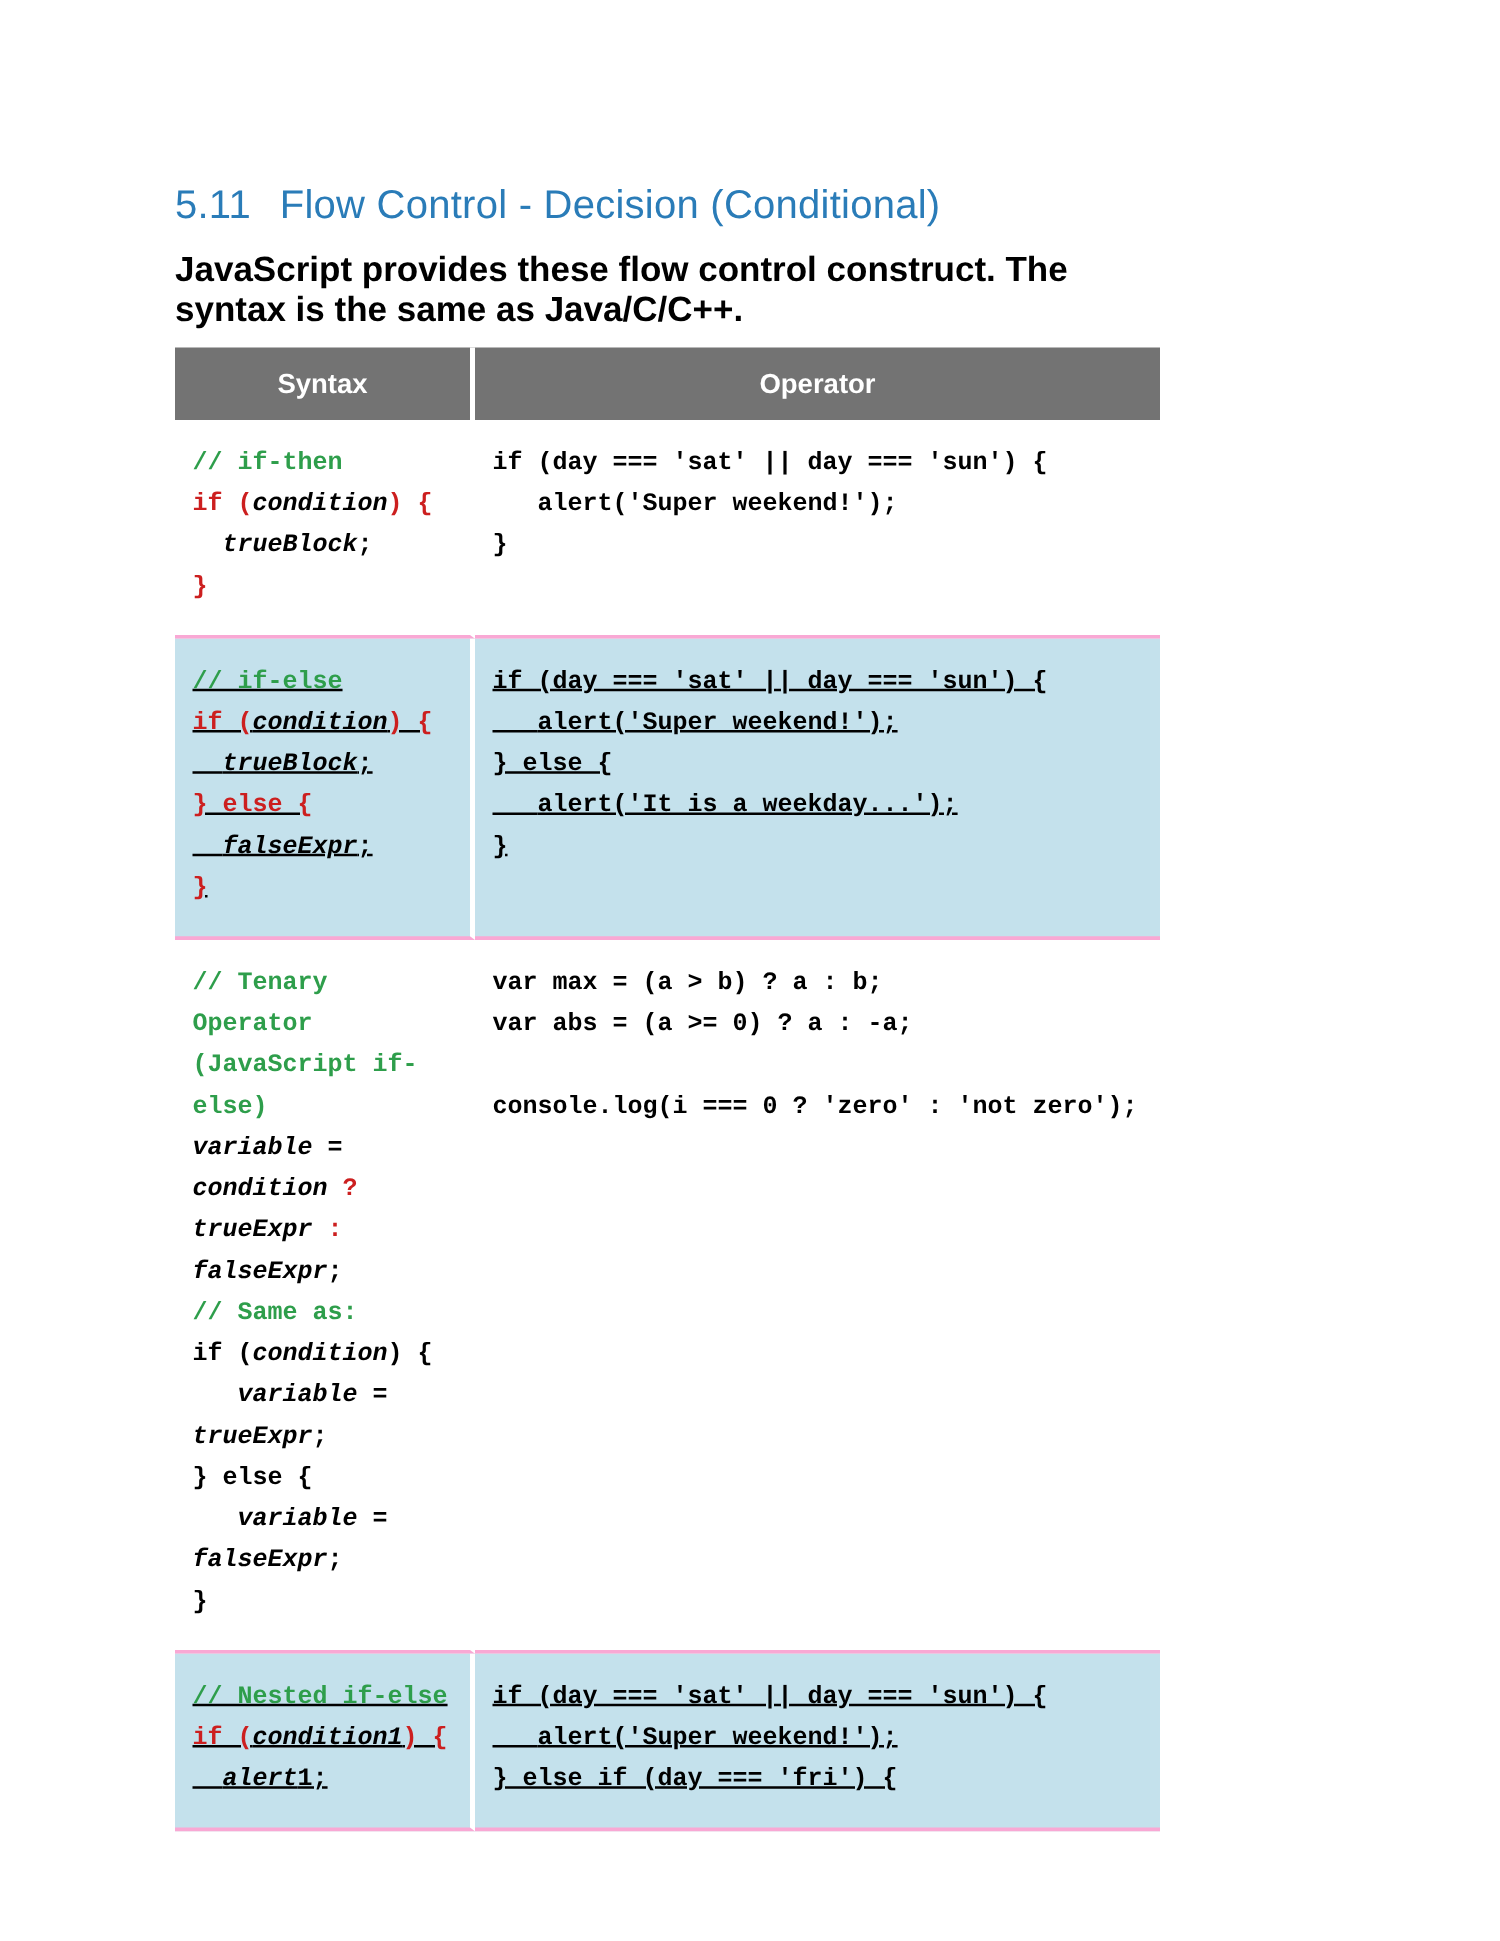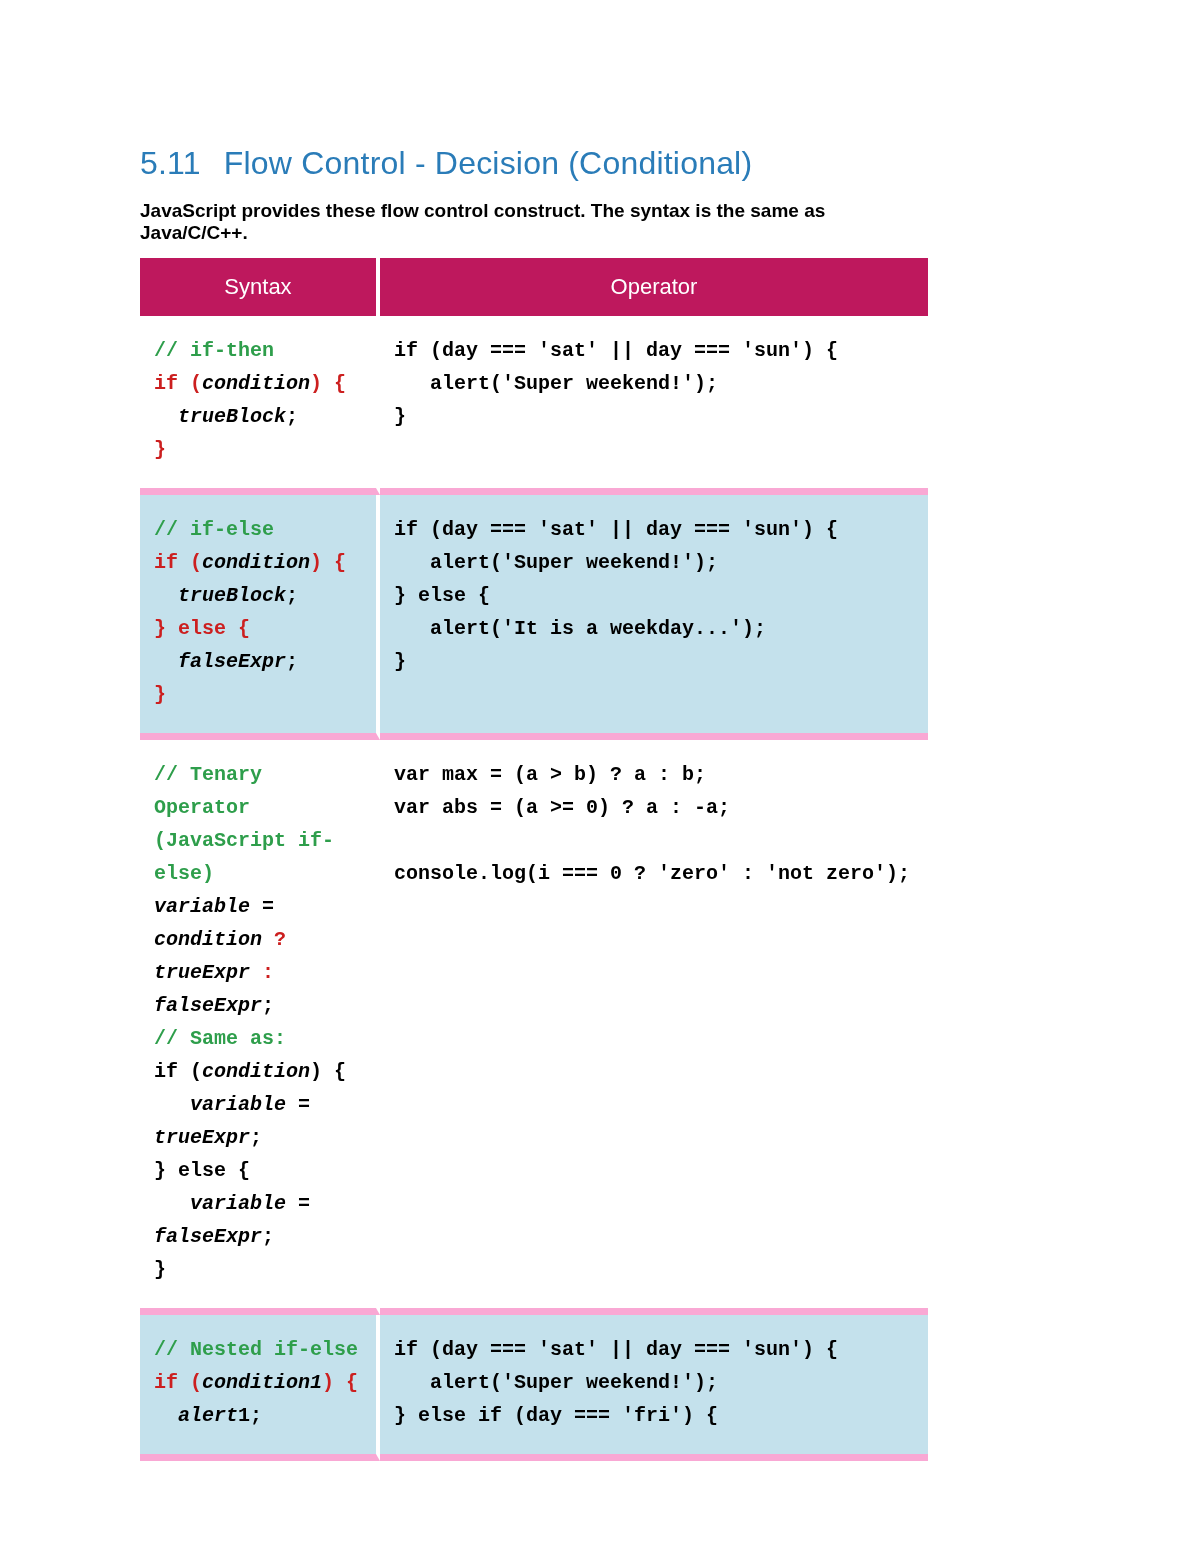--- a/index.html
+++ b/index.html
@@ -19,56 +19,56 @@
     font-size: 32px;
     font-weight: 400;
     color: #2a7cb8;
     margin: 0 0 18px 0;
     letter-spacing: 0.2px;
   }
   h2.section-heading .secnum {
     margin-right: 14px;
   }
   p.lead {
-    font-size: 19px;
+    font-size: 28px;
     font-weight: 700;
     margin: 0 0 14px 0;
     color: #000;
   }
   table.syntax-table {
     width: 100%;
     border-collapse: separate;
     border-spacing: 0;
     table-layout: fixed;
   }
   table.syntax-table col.syntax-col { width: 240px; }
   table.syntax-table col.example-col { width: auto; }
   table.syntax-table thead th {
-    background: #be185d;
+    background: #737373;
     color: #ffffff;
-    font-weight: 400;
+    font-weight: 700;
     font-size: 22px;
     padding: 16px 10px;
     text-align: center;
     border-right: 4px solid #ffffff;
   }
   table.syntax-table thead th:last-child { border-right: none; }
   table.syntax-table tbody td {
     vertical-align: top;
     padding: 18px 14px 22px 14px;
     font-family: "Courier New", Courier, monospace;
     font-size: 20px;
     line-height: 1.65;
     font-weight: 700;
     border-right: 4px solid #ffffff;
-    border-bottom: 7px solid #f9a8d4;
+    border-bottom: 3px solid #f9a8d4;
   }
   table.syntax-table tbody td:last-child { border-right: none; }
   table.syntax-table tbody tr.row-odd td  { background: #ffffff; }
-  table.syntax-table tbody tr.row-even td { background: #c4e1ec; }
+  table.syntax-table tbody tr.row-even td { background: #c4e1ec; text-decoration: underline; }
   .code-comment { color: #2e9e4b; }
   .code-key     { color: #cc1f1f; }
   .code-italic  { font-style: italic; }
   pre.codecell {
     margin: 0;
     white-space: pre-wrap;
     word-wrap: break-word;
     font-family: inherit;
     font-size: inherit;
     line-height: inherit;

